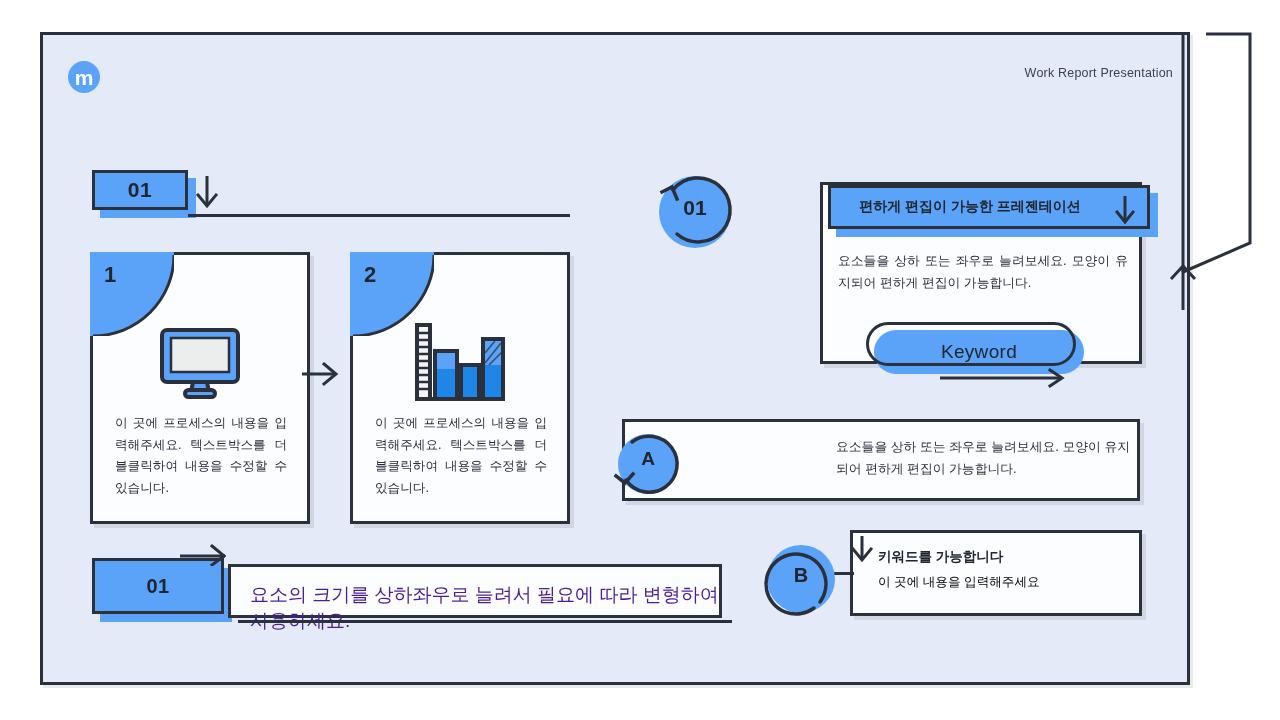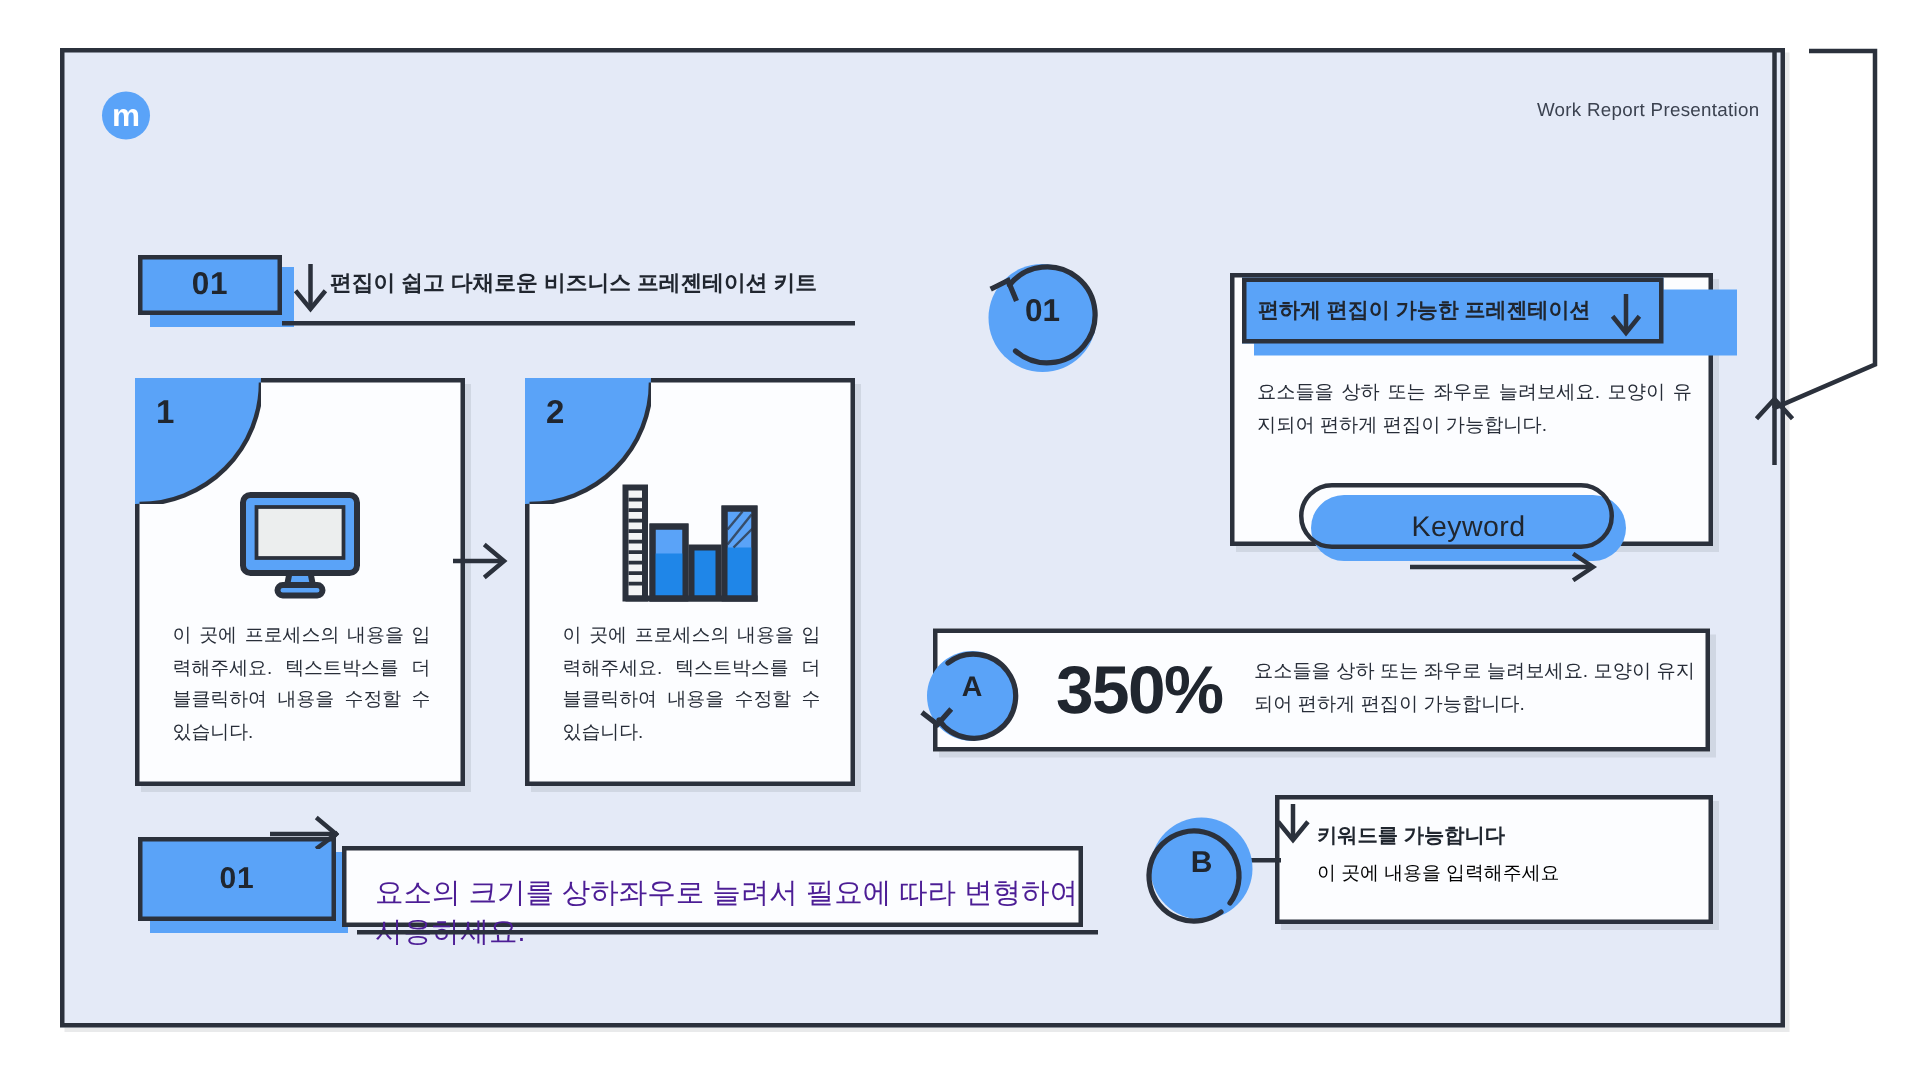--- a/index.html
+++ b/index.html
@@ -62,21 +62,21 @@
   .mcard .b{position:absolute;left:16px;right:14px;top:84px;font-size:12.4px;line-height:1.68;color:#272d38;text-align:justify;}
   .mcircle{position:absolute;left:655px;top:172px;width:80px;height:80px;}
   .mcircle .c{position:absolute;left:4px;top:4px;width:72px;height:72px;border-radius:50%;background:#5aa3f8;}
   .mcircle .n{position:absolute;left:0;right:0;top:24px;text-align:center;font-size:21px;font-weight:700;color:#20262f;}
   .mcircle svg{position:absolute;left:0;top:0;}
 
   
   .rpanel{position:absolute;left:820px;top:182px;width:322px;height:182px;background:#fcfdff;
     border:3px solid #2b313c;box-sizing:border-box;box-shadow:4px 4px 0 rgba(43,49,60,.10);}
   .rhead-sh{position:absolute;left:836px;top:193px;width:322px;height:44px;background:#5aa3f8;}
-  .rhead{position:absolute;left:828px;top:185px;width:281px;height:44px;background:#5aa3f8;border:3px solid #2b313c;box-sizing:border-box;}
+  .rhead{position:absolute;left:828px;top:185px;width:322px;height:44px;background:#5aa3f8;border:3px solid #2b313c;box-sizing:border-box;}
   .rhead .t{position:absolute;left:0;right:0;top:0;bottom:0;display:flex;align-items:center;justify-content:center;
     font-size:14px;font-weight:700;color:#20262f;padding-right:38px;box-sizing:border-box;}
   .rhead .dn{position:absolute;right:8px;top:6px;}
   .rbody{position:absolute;left:838px;top:250px;width:290px;font-size:12.8px;line-height:1.74;color:#272d38;text-align:justify;}
   .kw-sh{position:absolute;left:874px;top:330px;width:210px;height:44px;border-radius:22px;background:#5aa3f8;}
   .kw-ol{position:absolute;left:866px;top:322px;width:210px;height:44px;border-radius:22px;border:3px solid #2b313c;box-sizing:border-box;}
   .kw-lb{position:absolute;left:874px;top:330px;width:210px;height:44px;display:flex;align-items:center;justify-content:center;
     font-size:19px;color:#20262f;letter-spacing:.3px;}
   .kw-arw{position:absolute;left:940px;top:368px;}
 
@@ -139,21 +139,20 @@
   <div class="sec01">
     <div class="shadow"></div>
     <div class="box"></div>
     <div class="num">01</div>
     <div class="arw">
       <svg width="34" height="40" viewBox="0 0 34 40" fill="none">
         <path d="M17 4 L17 32" stroke="#2b313c" stroke-width="3"></path>
         <path d="M8 23 L17 34 L26 23" stroke="#2b313c" stroke-width="3" fill="none" stroke-linecap="square"></path>
       </svg>
     </div>
-    <div class="ttl">편집이 쉽고 다채로운 비즈니스 프레젠테이션 키트</div>
     <div class="rule"></div>
   </div>
 
   <div class="pcard c1">
     <div class="quart">
       <div class="fill"></div>
       <div class="num">1</div>
       <svg width="84" height="84" viewBox="0 0 84 84" fill="none">
         <path d="M84 3 A81 81 0 0 1 3 84" stroke="#2b313c" stroke-width="3" fill="none"></path>
       </svg>
@@ -249,21 +248,20 @@
 
   <div class="abar"></div>
   <div class="acirc">
     <div class="c"></div>
     <div class="n">A</div>
     <svg width="72" height="72" viewBox="0 0 72 72" fill="none">
       <path d="M20 14 A28 28 0 1 1 14 52" stroke="#2b313c" stroke-width="3.5" fill="none" stroke-linecap="round"></path>
       <path d="M4 48 L13 55 L21 46" stroke="#2b313c" stroke-width="3.5" fill="none" stroke-linecap="square"></path>
     </svg>
   </div>
-  <div class="abig">350%</div>
   <div class="atxt">요소들을 상하 또는 좌우로 늘려보세요. 모양이 유지되어 편하게 편집이 가능합니다.</div>
 
   <div class="bcard"></div>
   <div class="bconn"></div>
   <div class="bcirc">
     <div class="c"></div>
     <div class="n">B</div>
     <svg width="78" height="78" viewBox="0 0 78 78" fill="none">
       <path d="M58 62 A30 30 0 1 0 52 68" stroke="#2b313c" stroke-width="3.5" fill="none" stroke-linecap="round"></path>
     </svg>

